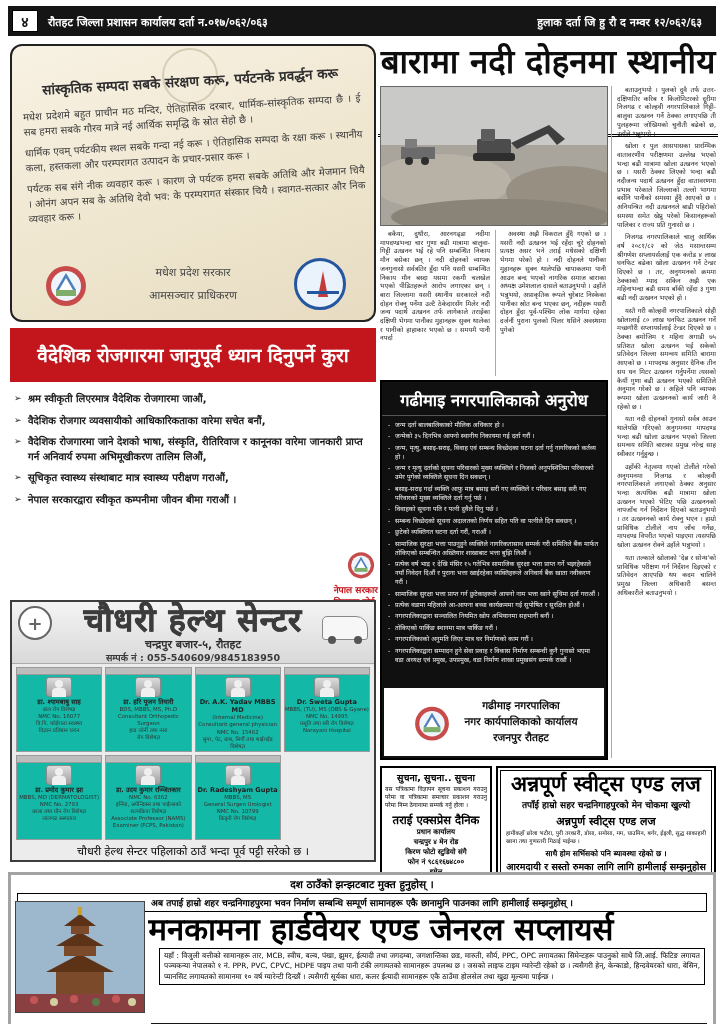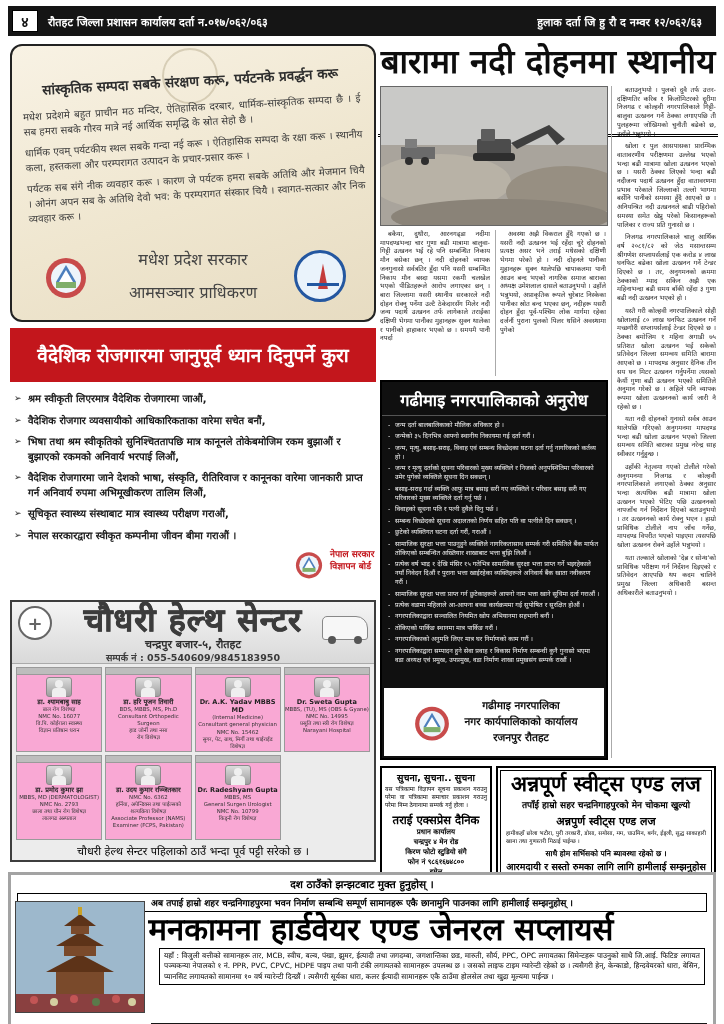--- a/index.html
+++ b/index.html
@@ -13,47 +13,47 @@
   .mast-left { flex:1; }
   .mast-right { margin-right:14px; }
 
   
   .notice { position:absolute; left:10px; top:44px; width:366px; height:278px; border:2px solid #222; border-radius:12px; background:linear-gradient(160deg,#f8f2e4 0%,#efe6cf 55%,#e7dcc2 100%); overflow:hidden; padding:10px 12px; }
   .notice-inner { transform:rotate(-3.3deg); transform-origin:40% 40%; color:#3a3a3a; }
   .notice-seal { position:absolute; left:150px; top:2px; width:56px; height:56px; border-radius:50%; border:2px solid #b9ad90; opacity:.5; }
   .notice-title { font-size:13.5px; font-weight:bold; text-align:center; margin:18px 0 10px; color:#2e2e2e; }
   .notice-p { font-size:10px; line-height:1.5; margin-bottom:6px; text-align:justify; }
   .notice-logos { position:absolute; left:0; right:0; bottom:10px; display:flex; align-items:center; justify-content:space-between; padding:0 28px; }
-  .notice-org { text-align:center; font-size:16px; color:#444; line-height:2.1; }
+  .notice-org { text-align:center; font-size:11px; color:#444; line-height:2.1; }
 
   .emblem { width:52px; height:48px; }
   .bluelogo { width:52px; height:52px; border-radius:50%; background:#eaf3fb; border:3px solid #2457a0; position:relative; }
   .bluelogo:before { content:""; position:absolute; left:21px; top:10px; width:10px; height:26px; background:#c43b3b; clip-path:polygon(50% 0,100% 100%,0 100%); }
   .bluelogo:after { content:""; position:absolute; left:10px; top:30px; width:32px; height:3px; background:#2457a0; }
 
   
   .redbanner { position:absolute; left:10px; top:328px; width:366px; height:54px; background:#c3161c; color:#fff; display:flex; align-items:center; justify-content:center; font-size:19px; font-weight:bold; text-align:right; }
   .femp-list { position:absolute; left:14px; top:392px; width:356px; list-style:none; }
   .femp-list li { font-size:10px; font-weight:600; color:#1c1c1c; line-height:1.45; margin-bottom:7px; padding-left:14px; position:relative; }
   .femp-list li:before { content:"\27A2"; position:absolute; left:0; top:0; font-size:9px; }
-  .adboard { position:absolute; left:292px; top:548px; width:86px; display:flex; align-items:flex-start; gap:4px; }
+  .adboard { position:absolute; left:292px; top:548px; width:86px; display:flex; align-items:flex-end; gap:4px;flex-direction:column; }
   .adboard .txt { font-size:9px; font-weight:bold; color:#c3161c; line-height:1.35; }
 
   
   .health { position:absolute; left:10px; top:600px; width:366px; height:262px; border:2px solid #3d3d3d; background:#ececec; overflow:hidden; }
   .h-head { position:relative; height:62px; background:linear-gradient(#f4f4f4,#d9d9d9); border-bottom:1px solid #aaa; text-align:center; }
   .h-logo { position:absolute; left:6px; top:4px; width:34px; height:34px; border-radius:50%; background:#fff; border:2px solid #666; color:#666; font-size:18px; font-weight:bold; display:flex; align-items:center; justify-content:center; }
   .h-title { font-size:32px; font-weight:bold; color:#3c3c3c; letter-spacing:1px; line-height:1.0; padding-top:2px; -webkit-text-stroke:.6px #3c3c3c; }
   .h-addr { font-size:11px; font-weight:bold; color:#2f2f2f; margin-top:0px; }
   .h-contact { font-size:9.5px; font-weight:bold; color:#3a3a3a; }
   .h-van { position:absolute; right:6px; top:14px; width:46px; height:24px; background:#f7f7f7; border:1px solid #888; border-radius:5px 12px 3px 3px; }
   .h-van:before { content:""; position:absolute; left:5px; bottom:-5px; width:8px; height:8px; border-radius:50%; background:#555; }
   .h-van:after { content:""; position:absolute; right:5px; bottom:-5px; width:8px; height:8px; border-radius:50%; background:#555; }
   .docs { display:grid; grid-template-columns:repeat(4,1fr); gap:3px; padding:3px 4px; }
-  .doc { background:#f9a8d4; border:1px solid #9a9a9a; height:85px; overflow:hidden; text-align:center; }
+  .doc { background:#14b8a6; border:1px solid #9a9a9a; height:85px; overflow:hidden; text-align:center; }
   .doc-strip { height:7px; background:#bdbdbd; border-bottom:1px solid #9a9a9a; }
   .doc-photo { width:26px; height:20px; margin:2px auto 1px; background:linear-gradient(#dcdcdc,#9f9f9f); border:1px solid #8a8a8a; border-radius:3px; position:relative; }
   .doc-photo:before { content:""; position:absolute; left:8px; top:2px; width:8px; height:8px; border-radius:50%; background:#efefef; }
   .doc-photo:after { content:""; position:absolute; left:5px; top:10px; width:14px; height:9px; border-radius:4px 4px 0 0; background:#efefef; }
   .doc-name { font-size:6.6px; font-weight:bold; color:#1f1f1f; line-height:1.25; }
   .doc-line { font-size:5.4px; color:#333; line-height:1.3; }
   .h-note { position:absolute; left:0; right:0; bottom:2px; text-align:center; font-size:11px; font-weight:normal; color:#000000; }
 
   
   .headline { position:absolute; left:378px; top:38px; width:340px; font-size:33px; font-weight:bold; color:#0d0d0d; text-align:center; border-bottom:3px double #000; padding-bottom:6px; }
@@ -133,21 +133,20 @@
       </div>
       <div class="bluelogo"></div>
     </div>
   </div>
 
   <div class="redbanner">वैदेशिक रोजगारमा जानुपूर्व ध्यान दिनुपर्ने कुरा</div>
 
   <ul class="femp-list">
       <li><span>श्रम स्वीकृती लिएरमात्र वैदेशिक रोजगारमा जाऔं,</span></li>
       <li><span>वैदेशिक रोजगार व्यवसायीको आधिकारिकताका वारेमा सचेत बनौं,</span></li>
-      <li><span>भिषा तथा श्रम स्वीकृतिको सुनिश्चिततापछि मात्र कानूनले तोकेबमोजिम रकम बुझाऔं र बुझाएको रकमको अनिवार्य भरपाई लिऔं,</span></li>
       <li><span>वैदेशिक रोजगारमा जाने देशको भाषा, संस्कृति, रीतिरिवाज र कानूनका वारेमा जानकारी प्राप्त गर्न अनिवार्य रुपमा अभिमूखीकरण तालिम लिऔं,</span></li>
       <li><span>सूचिकृत स्वास्थ्य संस्थाबाट मात्र स्वास्थ्य परीक्षण गराऔं,</span></li>
       <li><span>नेपाल सरकारद्वारा स्वीकृत कम्पनीमा जीवन बीमा गराऔं ।</span></li>
     </ul>
 
   <div class="adboard">
     <svg class="emblem" style="width:34px;height:32px" viewBox="0 0 52 48">
       <circle cx="26" cy="26" r="20" fill="#c84b4b"></circle>
       <circle cx="26" cy="26" r="15" fill="#eef4fa"></circle>
       <polygon points="26,13 36,30 16,30" fill="#4d7fbd"></polygon>

